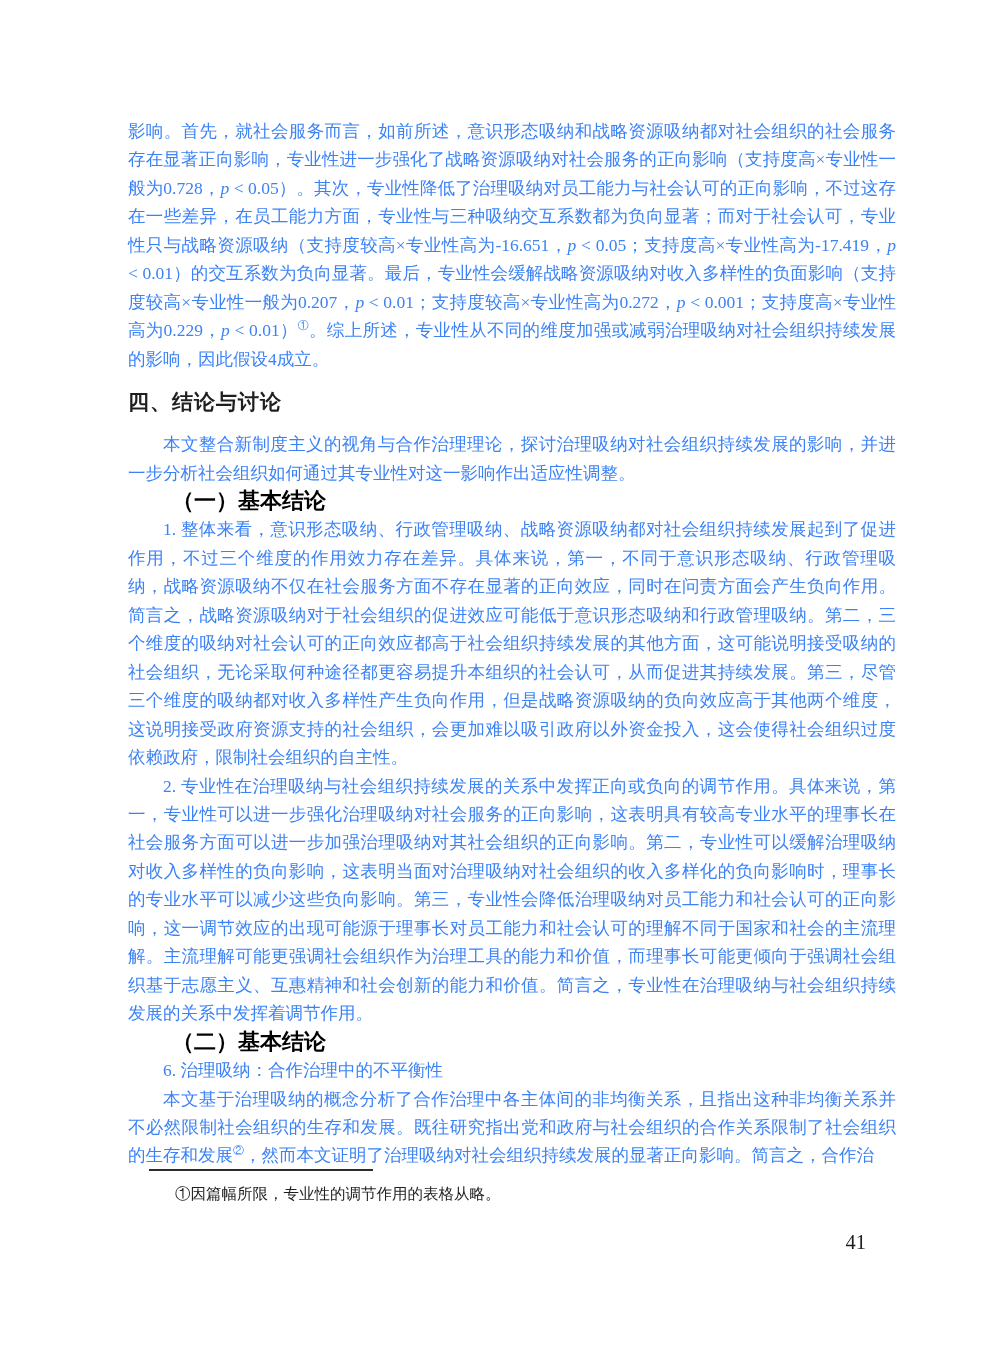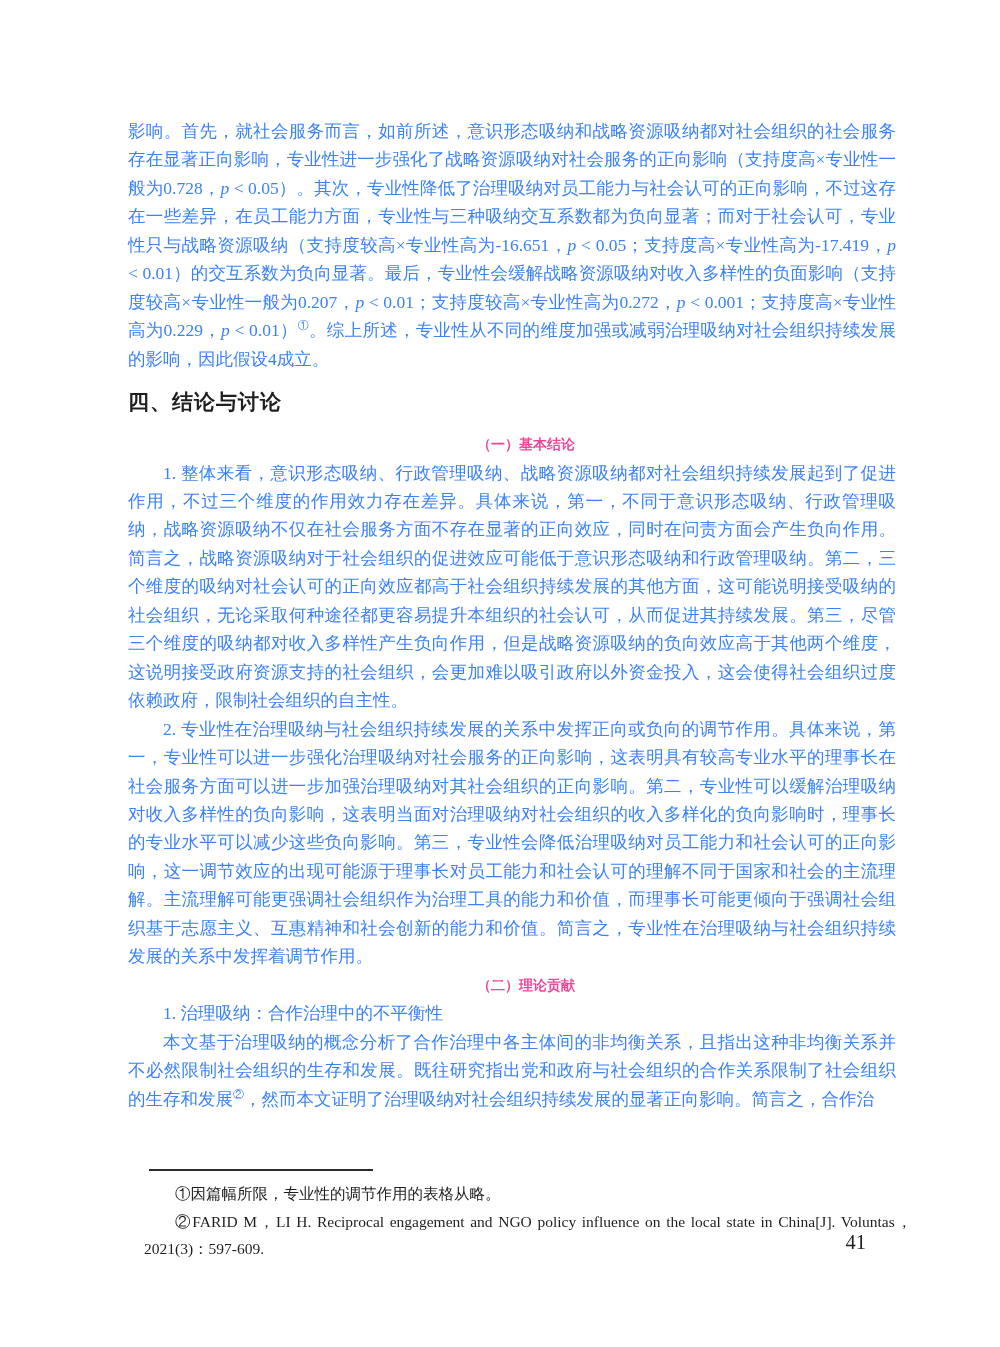--- a/index.html
+++ b/index.html
@@ -38,26 +38,26 @@
     font-family: "Liberation Sans", "DejaVu Sans", sans-serif;
     font-size: 21px;
     font-weight: 700;
     line-height: 30px;
     letter-spacing: 1px;
     color: #1f1f1f;
   }
   h2.subsection-heading {
     margin: 0;
     font-family: "Liberation Sans", "DejaVu Sans", sans-serif;
-    font-size: 14px;
+    font-size: 22px;
     font-weight: 700;
     line-height: 28.45px;
     text-indent: 2em;
-    text-align: center;
-    color: #ec4899;
+    text-align: left;
+    color: #000000;
   }
   sup {
     font-size: 11px;
     line-height: 0;
     vertical-align: super;
   }
   i.var {
     font-style: italic;
     font-family: "Liberation Serif", "DejaVu Serif", serif;
   }
@@ -96,36 +96,36 @@
 <body>
 
 <div class="sheet">
 
   <div class="textblock">
 
     <p class="body first">影响。首先，就社会服务而言，如前所述，意识形态吸纳和战略资源吸纳都对社会组织的社会服务存在显著正向影响，专业性进一步强化了战略资源吸纳对社会服务的正向影响（支持度高×专业性一般为0.728，<i class="var">p</i> &lt; 0.05）。其次，专业性降低了治理吸纳对员工能力与社会认可的正向影响，不过这存在一些差异，在员工能力方面，专业性与三种吸纳交互系数都为负向显著；而对于社会认可，专业性只与战略资源吸纳（支持度较高×专业性高为-16.651，<i class="var">p</i> &lt; 0.05；支持度高×专业性高为-17.419，<i class="var">p</i> &lt; 0.01）的交互系数为负向显著。最后，专业性会缓解战略资源吸纳对收入多样性的负面影响（支持度较高×专业性一般为0.207，<i class="var">p</i> &lt; 0.01；支持度较高×专业性高为0.272，<i class="var">p</i> &lt; 0.001；支持度高×专业性高为0.229，<i class="var">p</i> &lt; 0.01）<sup>①</sup>。综上所述，专业性从不同的维度加强或减弱治理吸纳对社会组织持续发展的影响，因此假设4成立。</p>
 
     <h1 class="section-heading">四、结论与讨论</h1>
 
+    <p class="body">本文整合新制度主义的视角与合作治理理论，探讨治理吸纳对社会组织持续发展的影响，并进一步分析社会组织如何通过其专业性对这一影响作出适应性调整。</p>
 
     <h2 class="subsection-heading">（一）基本结论</h2>
 
     <p class="body">1. 整体来看，意识形态吸纳、行政管理吸纳、战略资源吸纳都对社会组织持续发展起到了促进作用，不过三个维度的作用效力存在差异。具体来说，第一，不同于意识形态吸纳、行政管理吸纳，战略资源吸纳不仅在社会服务方面不存在显著的正向效应，同时在问责方面会产生负向作用。简言之，战略资源吸纳对于社会组织的促进效应可能低于意识形态吸纳和行政管理吸纳。第二，三个维度的吸纳对社会认可的正向效应都高于社会组织持续发展的其他方面，这可能说明接受吸纳的社会组织，无论采取何种途径都更容易提升本组织的社会认可，从而促进其持续发展。第三，尽管三个维度的吸纳都对收入多样性产生负向作用，但是战略资源吸纳的负向效应高于其他两个维度，这说明接受政府资源支持的社会组织，会更加难以吸引政府以外资金投入，这会使得社会组织过度依赖政府，限制社会组织的自主性。</p>
 
     <p class="body">2. 专业性在治理吸纳与社会组织持续发展的关系中发挥正向或负向的调节作用。具体来说，第一，专业性可以进一步强化治理吸纳对社会服务的正向影响，这表明具有较高专业水平的理事长在社会服务方面可以进一步加强治理吸纳对其社会组织的正向影响。第二，专业性可以缓解治理吸纳对收入多样性的负向影响，这表明当面对治理吸纳对社会组织的收入多样化的负向影响时，理事长的专业水平可以减少这些负向影响。第三，专业性会降低治理吸纳对员工能力和社会认可的正向影响，这一调节效应的出现可能源于理事长对员工能力和社会认可的理解不同于国家和社会的主流理解。主流理解可能更强调社会组织作为治理工具的能力和价值，而理事长可能更倾向于强调社会组织基于志愿主义、互惠精神和社会创新的能力和价值。简言之，专业性在治理吸纳与社会组织持续发展的关系中发挥着调节作用。</p>
 
-    <h2 class="subsection-heading">（二）理论贡献</h2>
+    <h2 class="subsection-heading">（二）基本结论</h2>
 
-    <p class="body">1. 治理吸纳：合作治理中的不平衡性</p>
+    <p class="body">6. 治理吸纳：合作治理中的不平衡性</p>
 
     <p class="body">本文基于治理吸纳的概念分析了合作治理中各主体间的非均衡关系，且指出这种非均衡关系并不必然限制社会组织的生存和发展。既往研究指出党和政府与社会组织的合作关系限制了社会组织的生存和发展<sup>②</sup>，然而本文证明了治理吸纳对社会组织持续发展的显著正向影响。简言之，合作治</p>
 
   </div>
 
   <div class="footnotes">
     <div class="fn-rule"></div>
     <p class="fn">①因篇幅所限，专业性的调节作用的表格从略。</p>
-    <p class="fn">②FARID M，LI H. Reciprocal engagement and NGO policy influence on the local state in China[J]. Voluntas，2021(3)：597-609.</p>
   </div>
 
   <div class="page-number">41</div>
 
 </div>
 
 </body></html>

